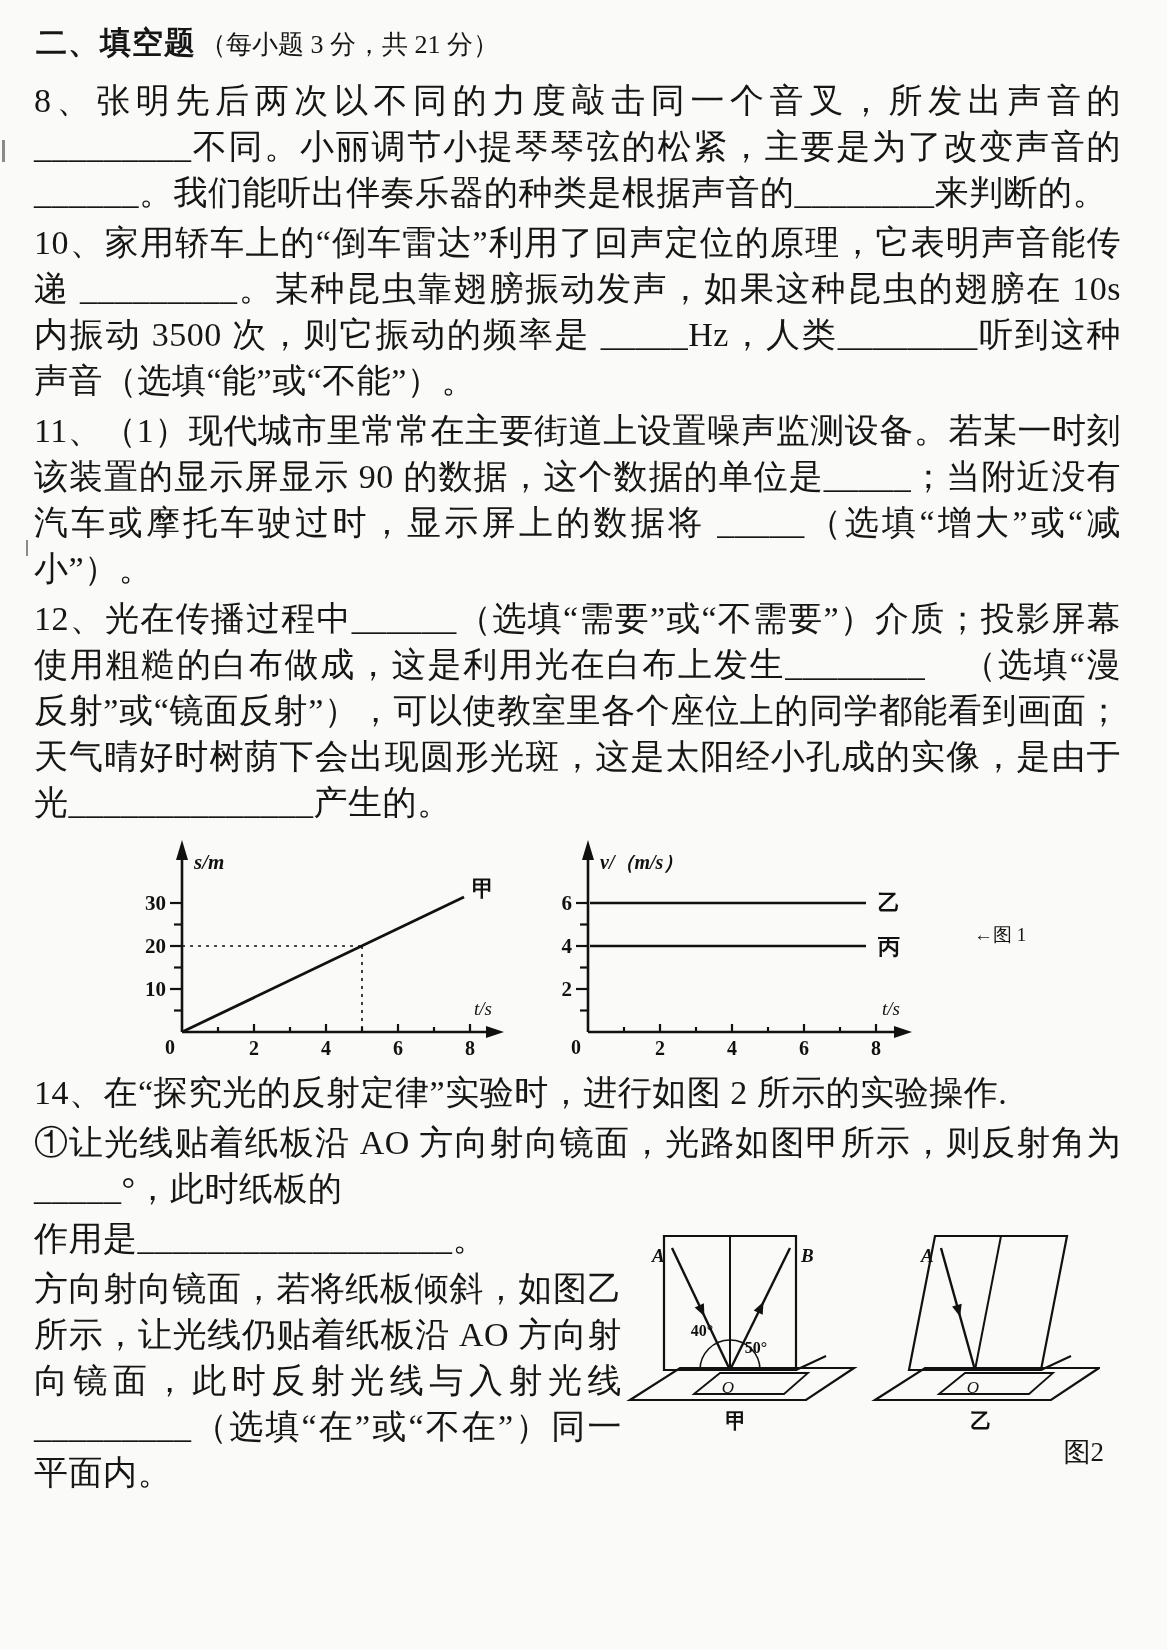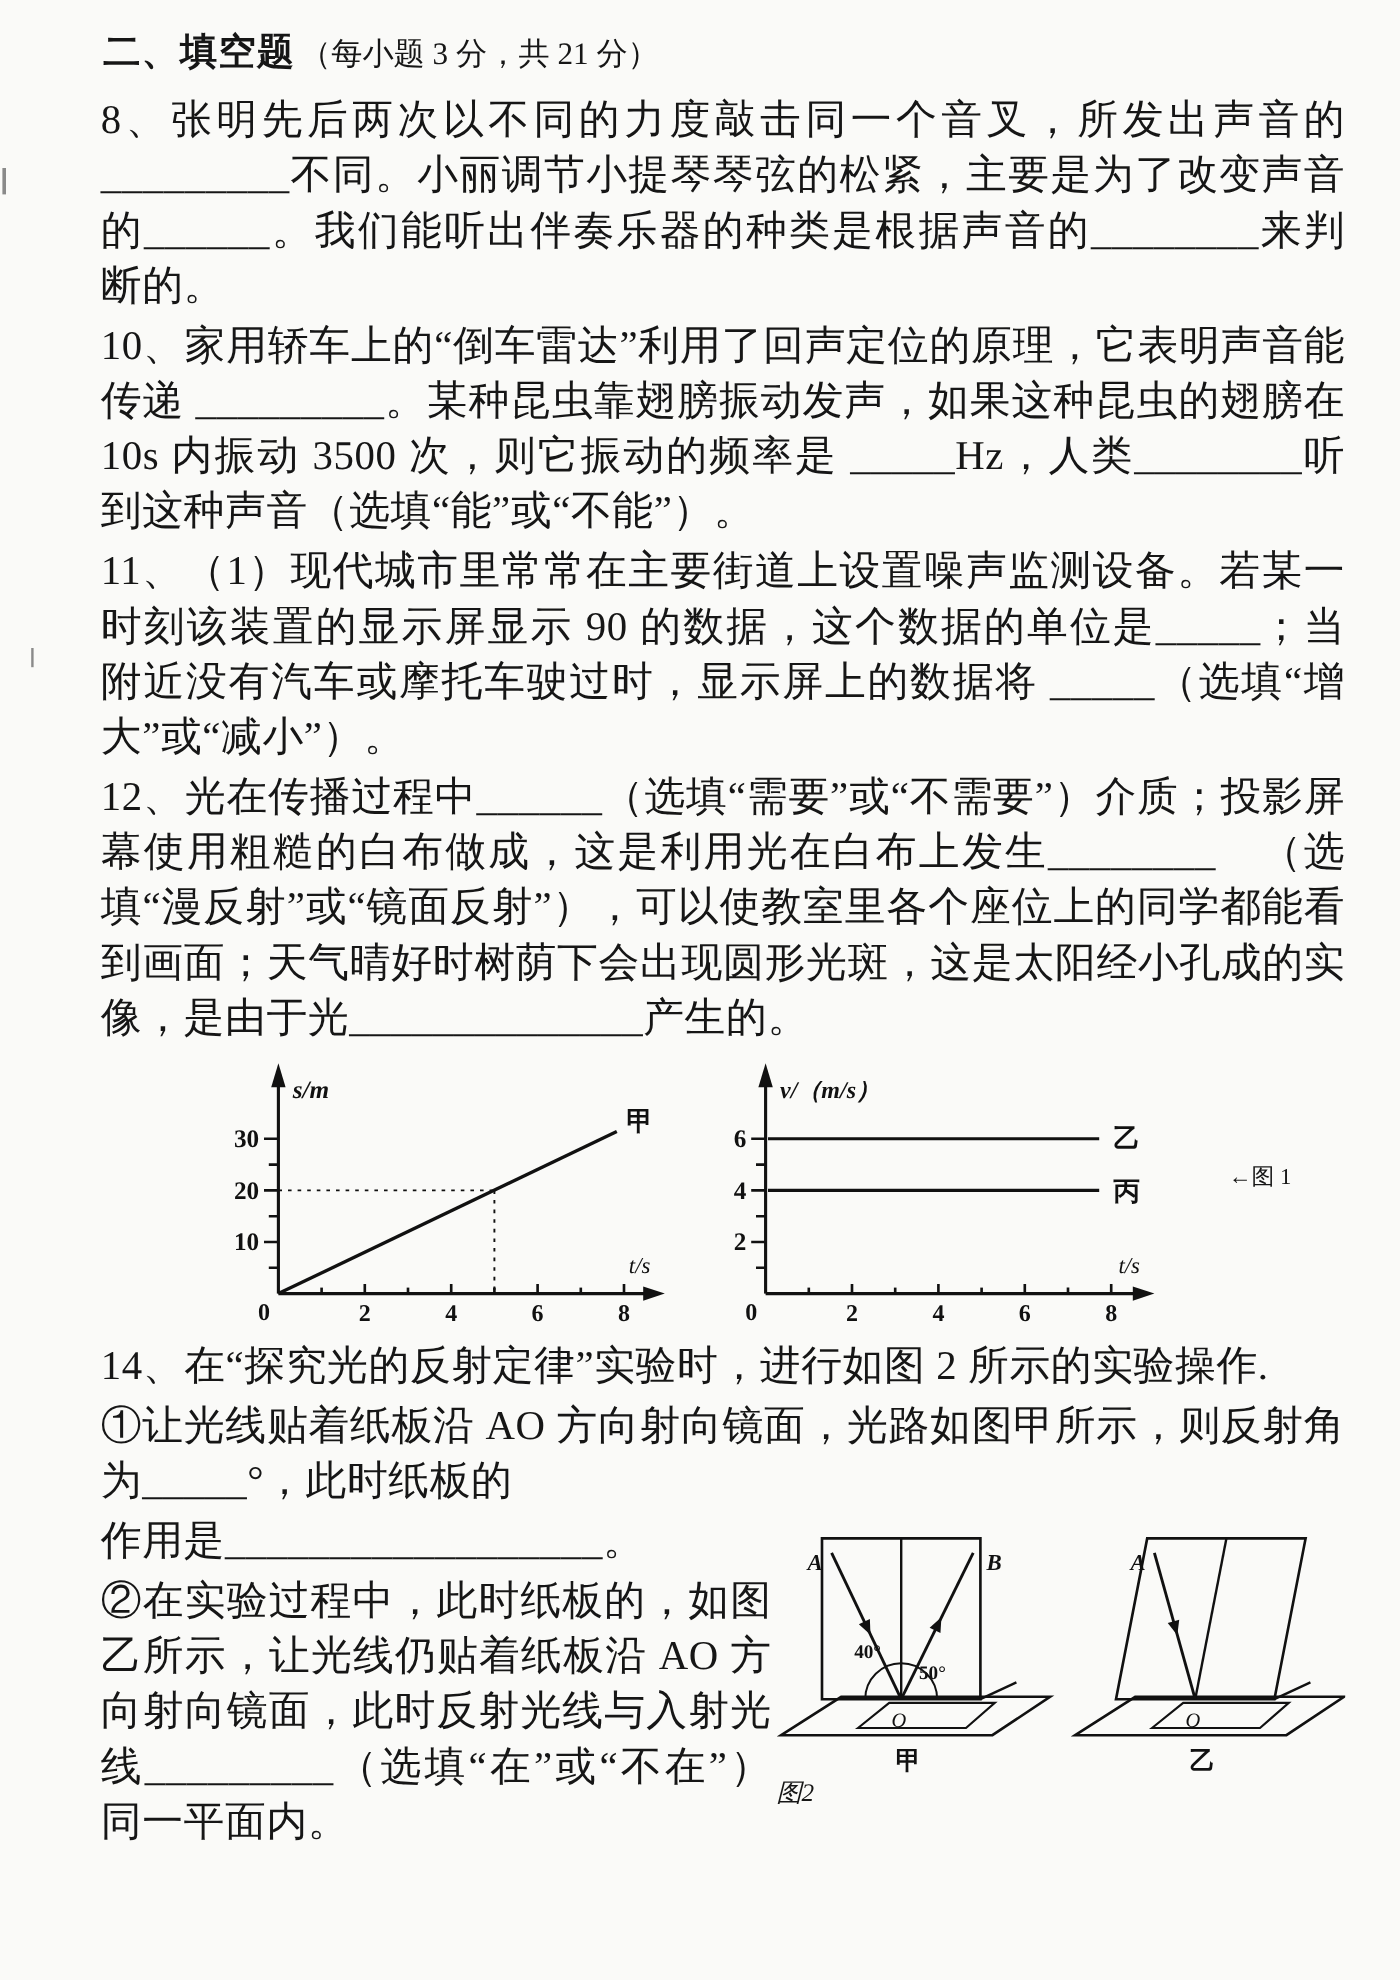--- a/index.html
+++ b/index.html
@@ -4,35 +4,35 @@
 <style>
   html,body{margin:0;padding:0;}
   body{
     width:1167px;height:1650px;
     background:#fafaf8;
     color:#161616;
     font-family:"Liberation Serif","DejaVu Serif",serif;
     overflow:hidden;
     position:relative;
   }
-  .page{padding:16px 46px 0 84px;box-sizing:border-box;}
+  .page{padding:16px 46px 0 34px;box-sizing:border-box;}
   .section-header{margin:6px 0 14px 2px;}
   .sec-title{font-weight:bold;font-size:31px;letter-spacing:1px;}
   .sec-note{font-size:26px;margin-left:4px;}
   p.q{
     font-size:34px;line-height:46px;margin:0 0 4px 0;
     text-align:justify;letter-spacing:.5px;
   }
   .figure1-row{display:flex;align-items:flex-start;margin:10px 0 6px 96px;}
   .fig1-caption{font-size:19px;margin:86px 0 0 18px;white-space:nowrap;}
   svg{display:block;}
   .q14-row{display:flex;align-items:flex-start;}
   .q14-left{width:588px;}
   .q14-right{width:478px;margin-left:4px;margin-top:4px;}
-  .fig2-caption{font-size:21px;text-align:left;margin-top:2px;font-style:italic;}
+  .fig2-caption{font-size:27px;text-align:right;margin-top:2px;}
   .artifact{position:absolute;background:#8a8a8a;}
   .a1{left:2px;top:140px;width:3px;height:22px;}
   .a2{left:26px;top:540px;width:2px;height:16px;}
 </style>
 </head>
 <body>
 
 <div class="artifact a1"></div>
 <div class="artifact a2"></div>
 
@@ -139,21 +139,21 @@
 
     <div class="fig1-caption">←图 1</div>
   </div>
 
   <p class="q">14、在“探究光的反射定律”实验时，进行如图 2 所示的实验操作.</p>
   <p class="q">①让光线贴着纸板沿 AO 方向射向镜面，光路如图甲所示，则反射角为_____°，此时纸板的</p>
 
   <div class="q14-row">
     <div class="q14-left">
       <p class="q">作用是__________________。</p>
-      <p class="q">②在实验过程中，此时纸板的，如图乙所示，让光线仍贴着纸板沿 AO 方向射向镜面，此时反射光线与入射光线_________（选填“在”或“不在”）同一平面内。</p>
+      <p class="q">方向射向镜面，若将纸板倾斜，如图乙所示，让光线仍贴着纸板沿 AO 方向射向镜面，此时反射光线与入射光线_________（选填“在”或“不在”）同一平面内。</p>
     </div>
 
     <div class="q14-right">
       <svg width="474" height="212" viewBox="0 0 474 212">
 
         <g>
           <polygon points="4,180 54,148 228,148 180,180" fill="none" stroke="#111" stroke-width="2.2"></polygon>
           <polygon points="68,174 94,153 182,153 158,174" fill="none" stroke="#111" stroke-width="1.8"></polygon>
           <polygon points="38,16 170,16 170,150 38,150" fill="none" stroke="#111" stroke-width="2.2"></polygon>
           <line x1="170" y1="150" x2="200" y2="136" stroke="#111" stroke-width="2"></line>

